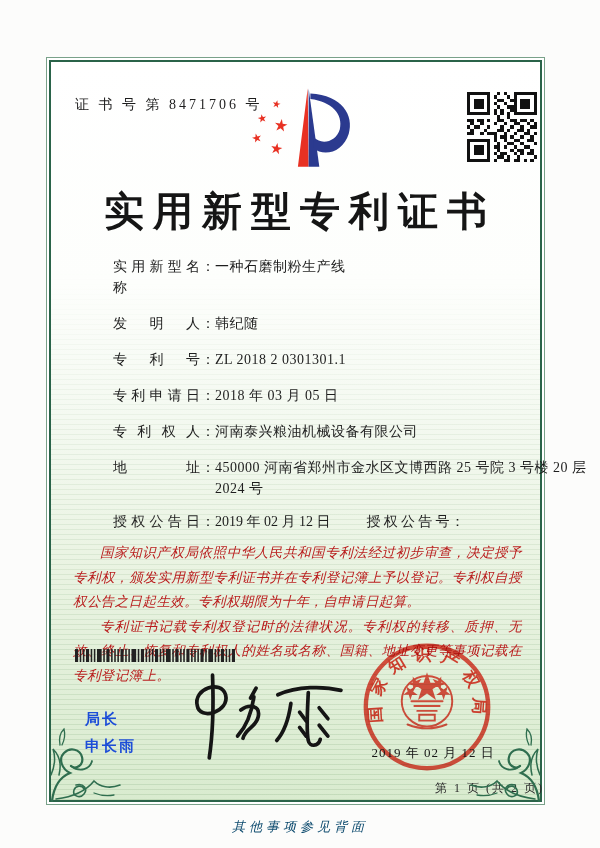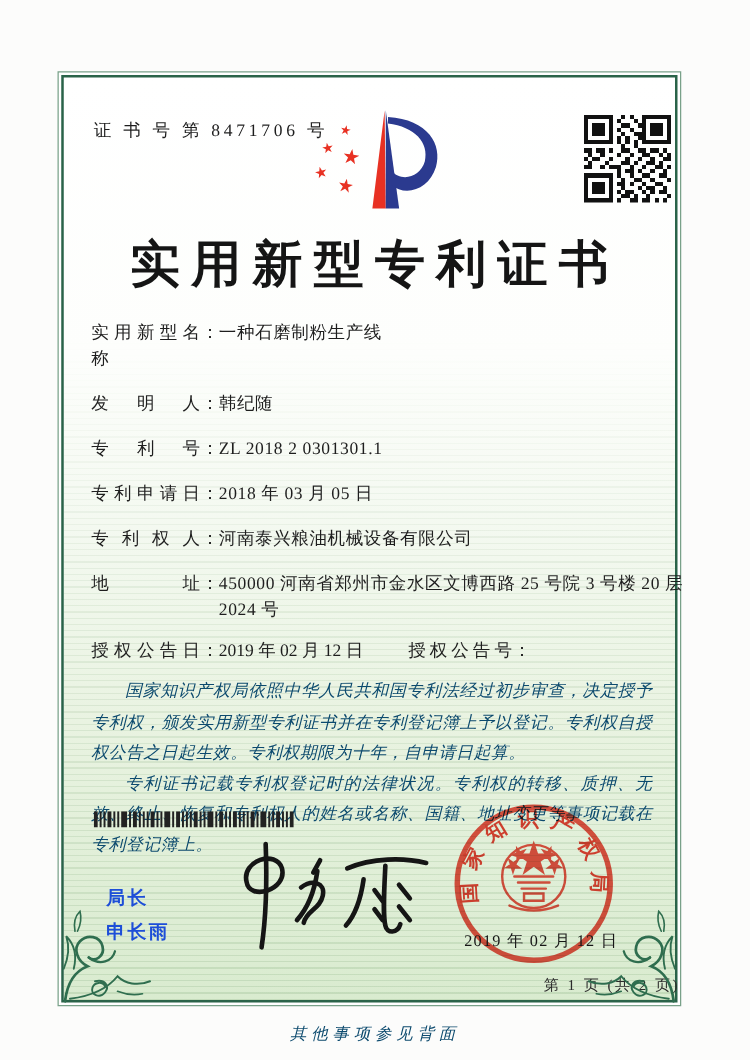--- a/index.html
+++ b/index.html
@@ -28,29 +28,29 @@
   .cert-no{position:absolute;left:28px;top:38px;font-size:14px;letter-spacing:3px;color:#1d1d1d;}
   .logo{position:absolute;left:192px;top:26px;width:116px;height:86px;}
   .qr{position:absolute;left:420px;top:34px;width:70px;height:70px;}
   .title{
     position:absolute;left:0;right:0;top:126px;text-align:center;
     font-size:40px;font-weight:bold;letter-spacing:9px;color:#151515;text-indent:9px;
   }
   
   .content{position:absolute;left:26px;right:22px;top:198px;font-size:14px;color:#1e1e1e;}
   .frow{display:flex;align-items:flex-start;line-height:21px;margin-bottom:15px;}
-  .flabel{flex:none;width:88px;text-align:justify;text-align-last:justify;letter-spacing:1px;}
+  .flabel{flex:none;width:88px;text-align:justify;text-align-last:justify;letter-spacing:1px;margin-left:40px;}
   .fcolon{flex:none;width:14px;}
   .fvalue{flex:none;max-width:382px;letter-spacing:.5px;}
   .frow.addr{margin-bottom:12px;justify-content:space-between;}
   .grant{display:flex;align-items:flex-start;line-height:21px;margin-bottom:9px;}
   .grant .pair2{margin-left:36px;display:flex;}
   .grant .flabel2{flex:none;width:84px;text-align:justify;text-align-last:justify;letter-spacing:1px;}
   
-  .paras{margin-top:4px;font-size:13.5px;line-height:1.82;color:#0c4a6e;font-style:italic;letter-spacing:.4px;}
+  .paras{margin-top:4px;font-size:13.5px;line-height:1.82;color:#b91c1c;font-style:italic;letter-spacing:.4px;}
   .paras p{margin:0;text-indent:2em;text-align:justify;}
   
   .barcode{position:absolute;left:28px;top:591px;width:160px;height:13px;}
   .director{position:absolute;left:38px;top:648px;font-size:15px;font-weight:600;line-height:27px;color:#1d4ed8;letter-spacing:2px;}
   .signature{position:absolute;left:122px;top:612px;width:185px;height:105px;z-index:5;}
   .seal{position:absolute;left:312px;top:581px;width:136px;height:136px;z-index:4;mix-blend-mode:multiply;opacity:.95;}
   .seal-date{position:absolute;left:314px;top:686px;width:144px;text-align:center;font-size:13px;color:#171717;z-index:6;letter-spacing:1px;}
   .page-num{position:absolute;left:0;right:0;bottom:7px;text-align:right;font-size:12px;letter-spacing:2px;color:#2b2b2b;}
   .ornament{position:absolute;width:84px;height:92px;bottom:-1px;z-index:3;}
   .ornament.left{left:-1px;}

